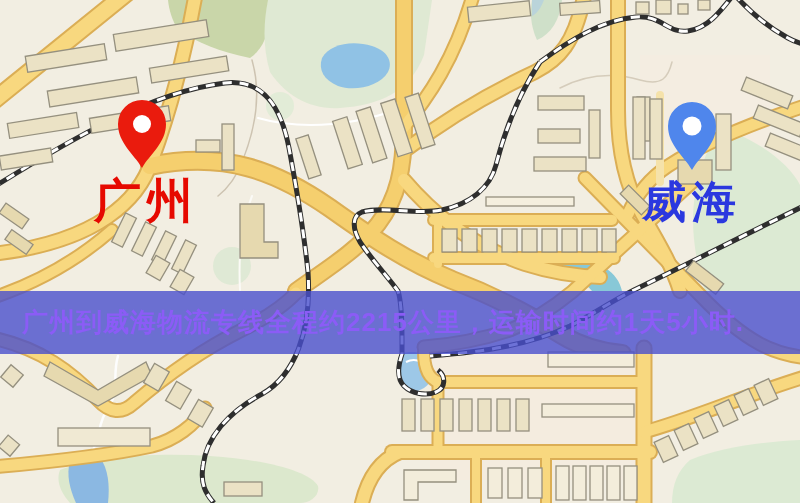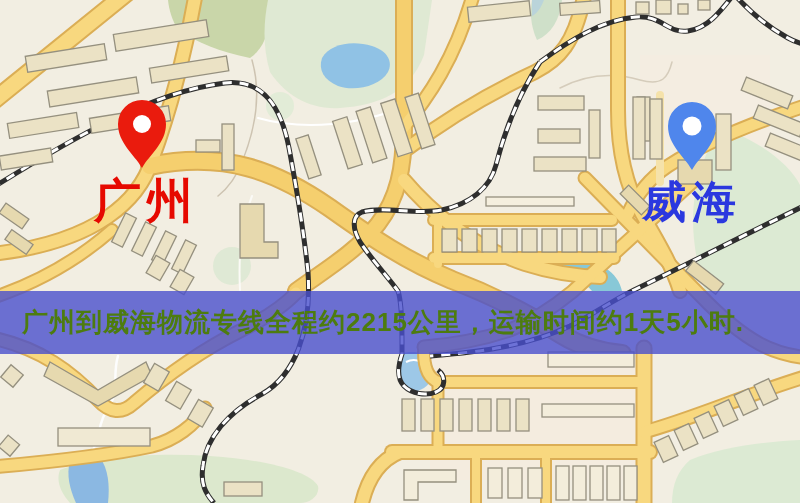--- a/index.html
+++ b/index.html
@@ -14,21 +14,21 @@
   .city-label{position:absolute;white-space:nowrap;line-height:1;
               text-shadow:0 0 1px rgba(255,255,255,.2);}
   .label-origin{left:94px;top:178px;font-size:47px;font-weight:600;
                 color:#e60900;letter-spacing:5px;
                 font-family:"Liberation Serif","DejaVu Serif",serif;}
   .label-dest{left:642px;top:180px;font-size:44px;font-weight:700;
               color:#2b38df;letter-spacing:6px;
               font-family:"Liberation Sans","DejaVu Sans",sans-serif;}
   .banner{position:absolute;left:0;top:291px;width:800px;height:63px;
           background:rgba(73,79,205,.8);display:flex;align-items:center;}
-  .banner-text{color:#4d7c0f;font-size:26px;font-weight:600;
+  .banner-text{color:#8b5cf6;font-size:26px;font-weight:600;
                padding-left:22px;letter-spacing:1px;}
 </style>
 </head>
 <body>
 
 <div class="stage">
 
   <svg class="map-svg" viewBox="0 0 800 503" xmlns="http://www.w3.org/2000/svg">
 
     <rect x="0" y="0" width="800" height="503" fill="#f2eee2"></rect>

